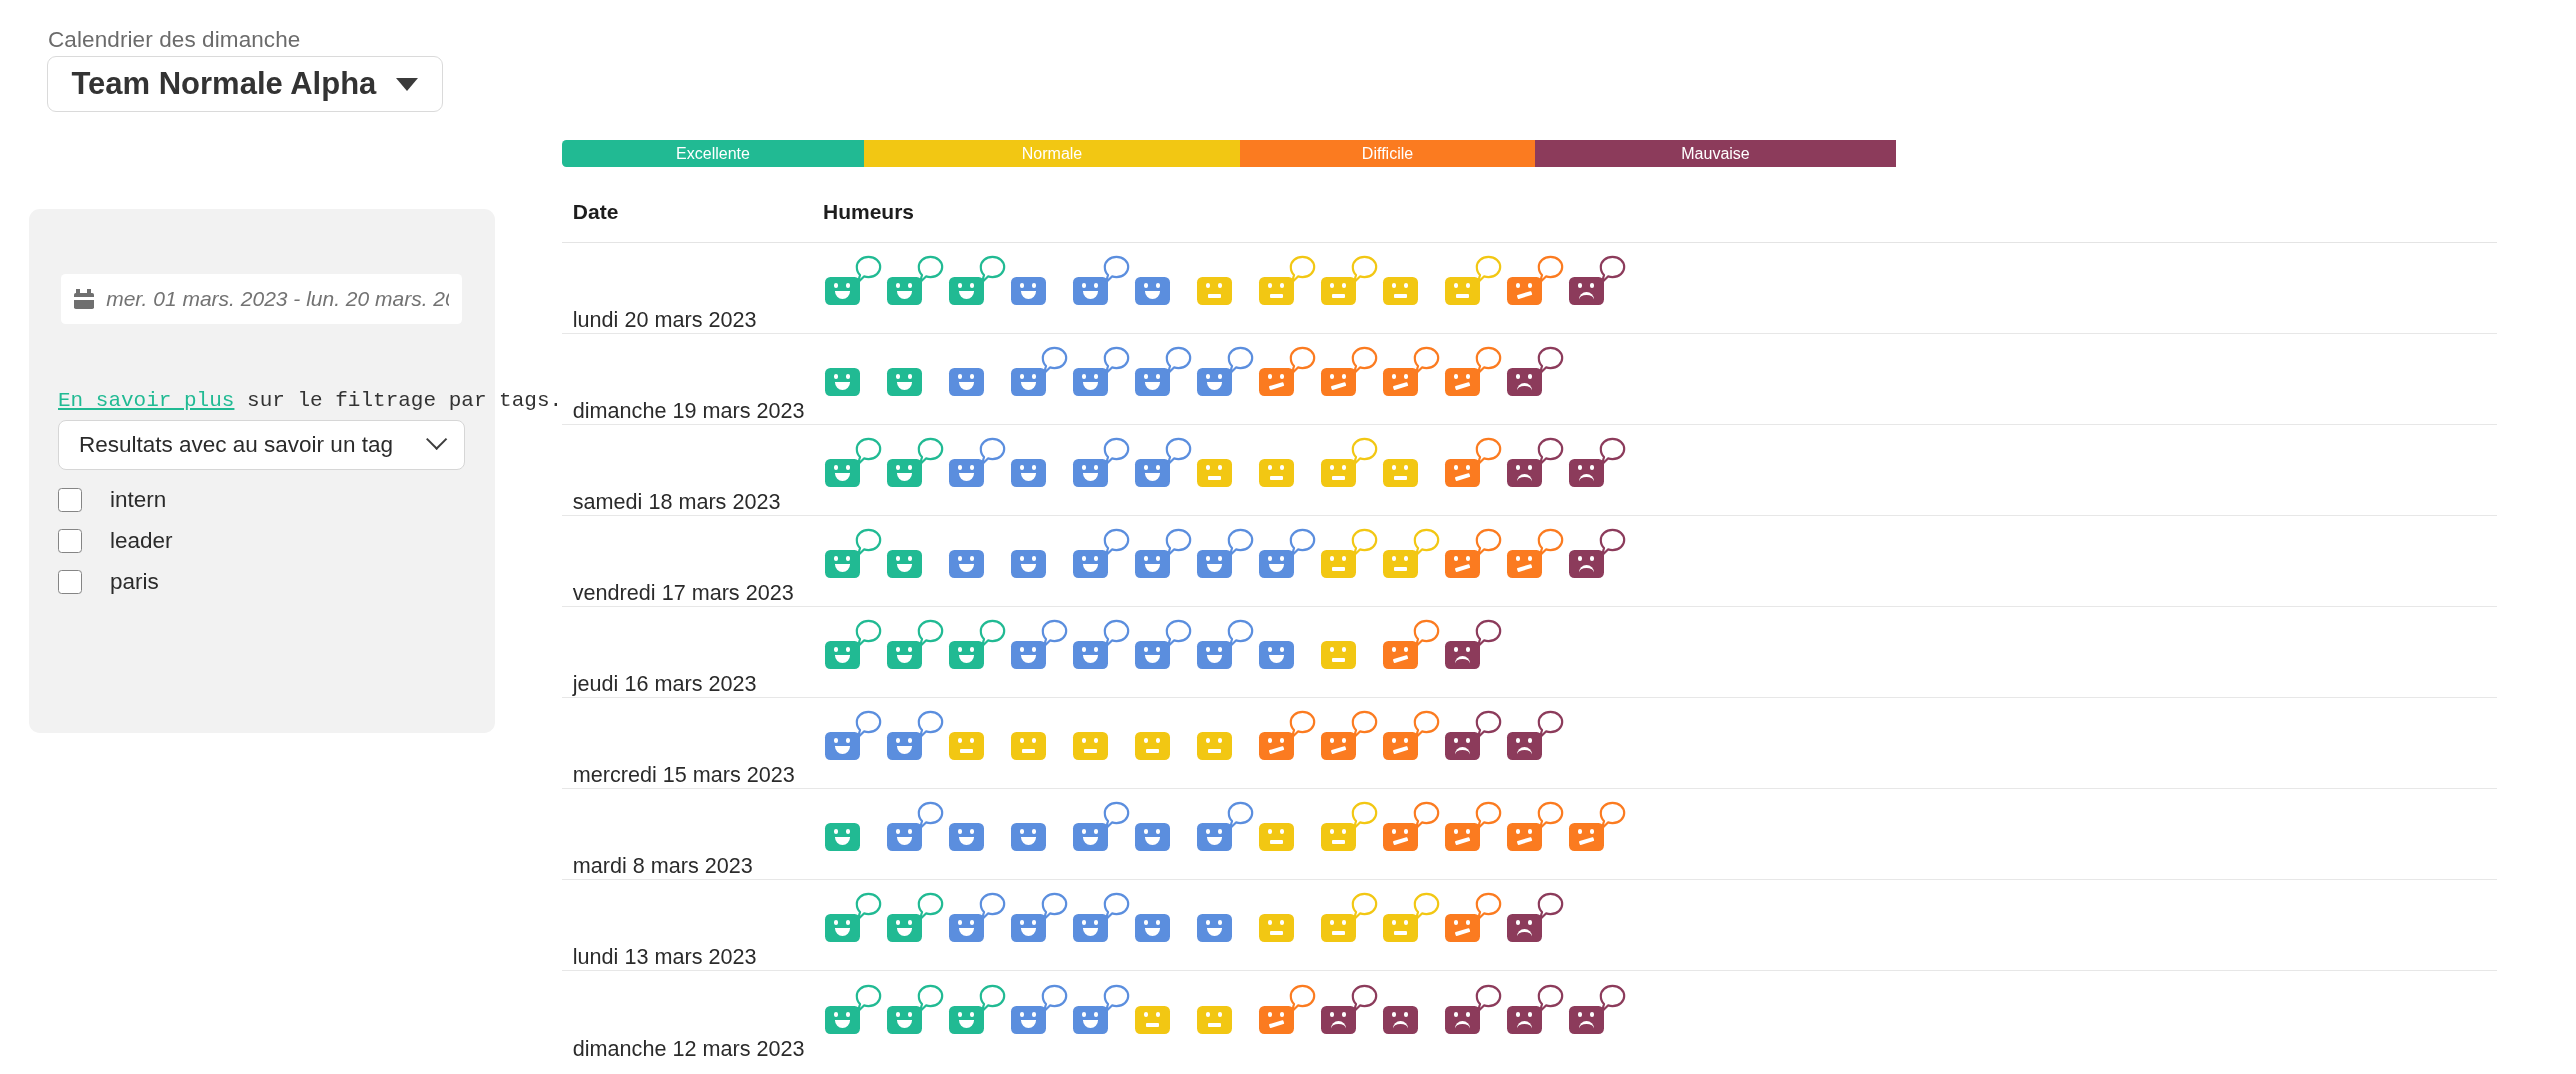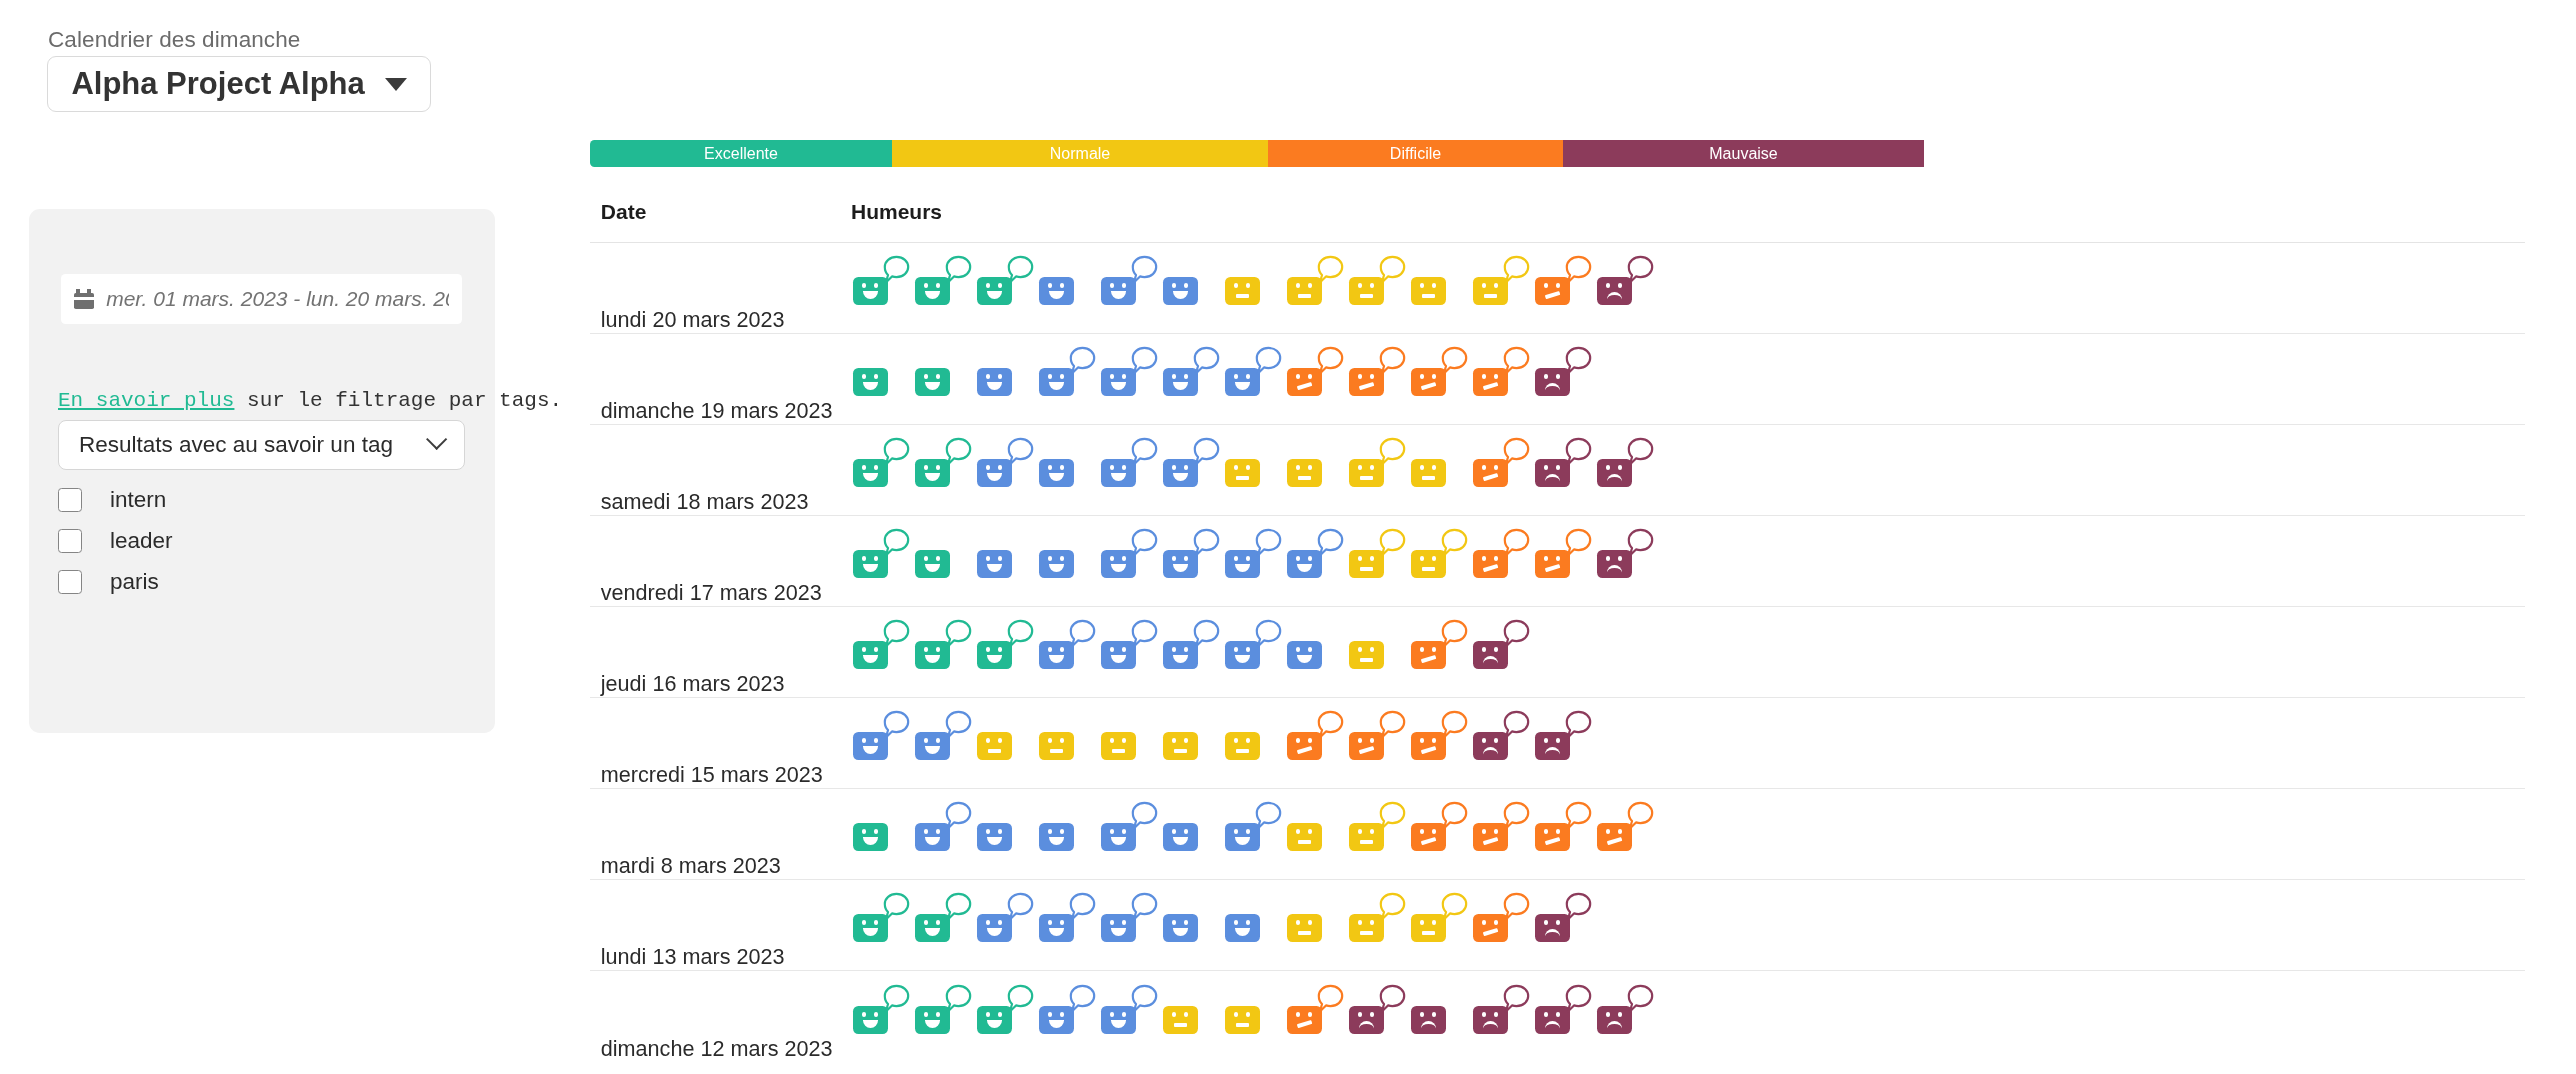--- a/index.html
+++ b/index.html
@@ -166,21 +166,21 @@
   .tag-label {
     margin-left: 28px;
     font-size: 22.5px;
     color: #2b2b2b;
     white-space: nowrap;
   }
 
   
   .main {
     position: absolute;
-    left: 590px; top: 0;
+    left: 562px; top: 0;
     width: 1986px;
     height: 1075px;
   }
 
   .legend {
     position: absolute;
     left: 0; top: 140px;
     width: 1935px;
     height: 27px;
     display: flex;
@@ -311,21 +311,21 @@
 </head>
 <body>
 
 <div class="page">
 
   <div class="left-col">
 
     <div class="app-label">Calendrier des dimanche</div>
 
     <div class="project-select">
-      <span class="ptext">Alpha Project Alpha</span>
+      <span class="ptext">Team Normale Alpha</span>
       <span class="caret-down"></span>
     </div>
 
     <div class="filter-panel">
 
       <div class="daterange">
         <span class="cal-icon">
           <span class="body"></span>
             <span class="n1"></span>
             <span class="n2"></span>

